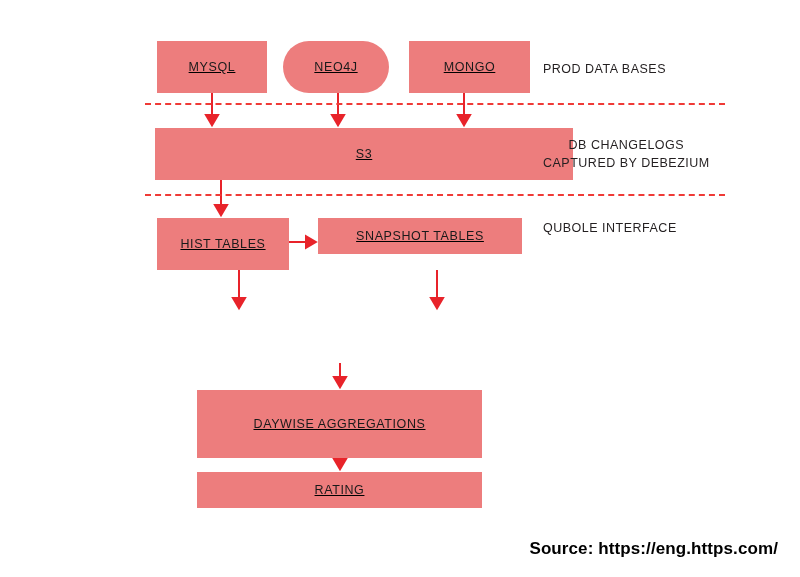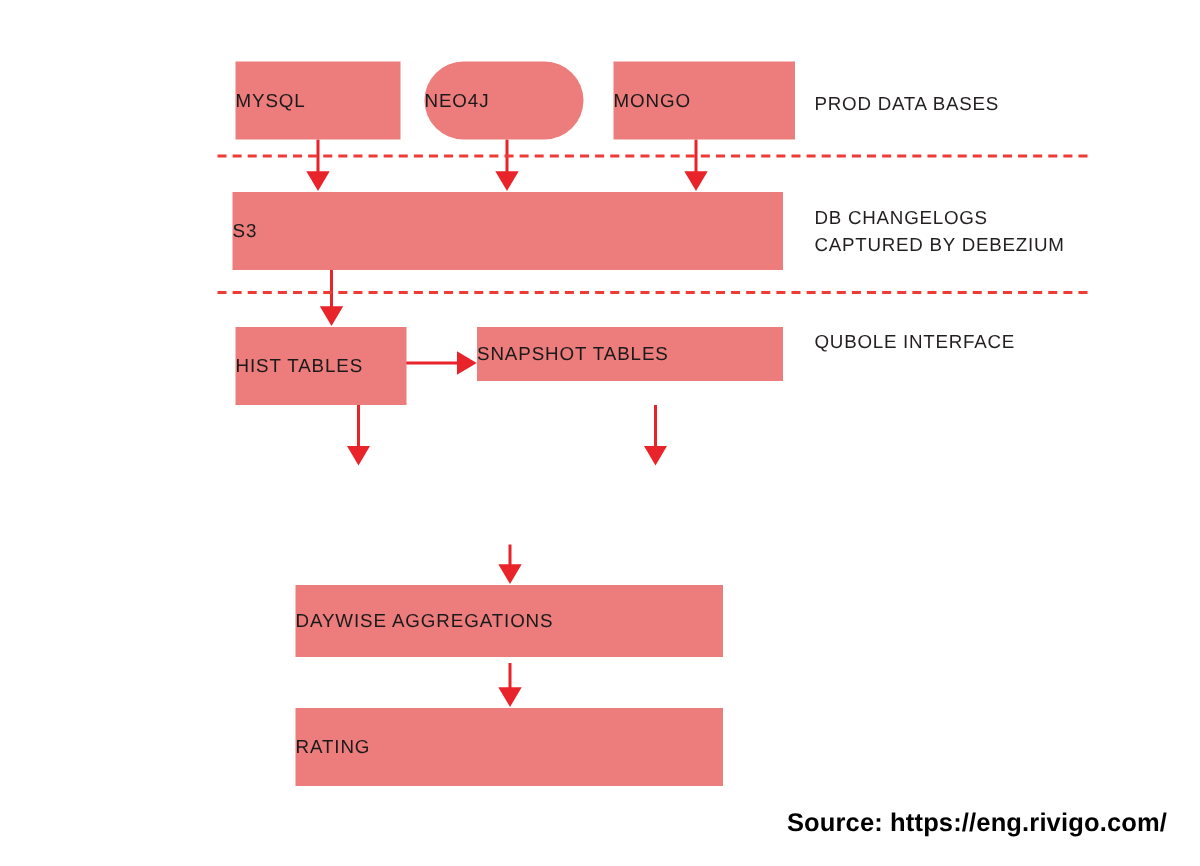--- a/index.html
+++ b/index.html
@@ -17,22 +17,23 @@
     background: #ffffff;
     overflow: hidden;
   }
 
   
   .box {
     position: absolute;
     background: #ED7D7D;
     display: flex;
     align-items: center;
-    justify-content: flex-start;
+    justify-content: center;
     box-sizing: border-box;
+    text-decoration: underline;
   }
   .box-label {
     font-family: "Liberation Sans", sans-serif;
     font-size: 12.5px;
     font-weight: 400;
     letter-spacing: 0.6px;
     color: #1a1a1a;
     text-transform: uppercase;
     white-space: nowrap;
     text-align: center;
@@ -42,20 +43,21 @@
   .side-label {
     position: absolute;
     font-family: "Liberation Sans", sans-serif;
     font-size: 12.5px;
     font-weight: 400;
     letter-spacing: 0.5px;
     color: #231f20;
     text-transform: uppercase;
     line-height: 1.45;
     white-space: pre-line;
+    text-align: center;
   }
 
   
   .dashed-line {
     position: absolute;
     height: 0;
     border-top: 2.5px dashed #EF3A36;
   }
 
   
@@ -119,36 +121,36 @@
     <span class="box-label">MYSQL</span>
   </div>
   <div class="box" style="left:283px; top:41px; width:106px; height:52px;border-radius:26px;">
     <span class="box-label">NEO4J</span>
   </div>
   <div class="box" style="left:409px; top:41px; width:121px; height:52px;">
     <span class="box-label">MONGO</span>
   </div>
   <div class="side-label" style="left:543px; top:60px;">PROD DATA BASES</div>
 
-  <div class="box" style="left:155px; top:128px; width:367px; height:52px;">
+  <div class="box" style="left:155px; top:128px; width:418px; height:52px;">
     <span class="box-label">S3</span>
   </div>
   <div class="side-label" style="left:543px; top:136px;">DB CHANGELOGS
 CAPTURED BY DEBEZIUM</div>
 
-  <div class="box" style="left:157px; top:218px; width:114px; height:52px;">
+  <div class="box" style="left:157px; top:218px; width:132px; height:52px;">
     <span class="box-label">HIST TABLES</span>
   </div>
   <div class="box" style="left:318px; top:218px; width:204px; height:36px;">
     <span class="box-label">SNAPSHOT TABLES</span>
   </div>
   <div class="side-label" style="left:543px; top:219px;">QUBOLE INTERFACE</div>
 
-  <div class="box" style="left:197px; top:390px; width:285px; height:48px;">
+  <div class="box" style="left:197px; top:390px; width:285px; height:68px;">
     <span class="box-label">DAYWISE  AGGREGATIONS</span>
   </div>
-  <div class="box" style="left:197px; top:472px; width:285px; height:52px;">
+  <div class="box" style="left:197px; top:472px; width:285px; height:36px;">
     <span class="box-label">RATING</span>
   </div>
 
-  <div class="footer-source">Source: https://eng.rivigo.com/</div>
+  <div class="footer-source">Source: https://eng.https.com/</div>
 
 </div>
 
 </body></html>

